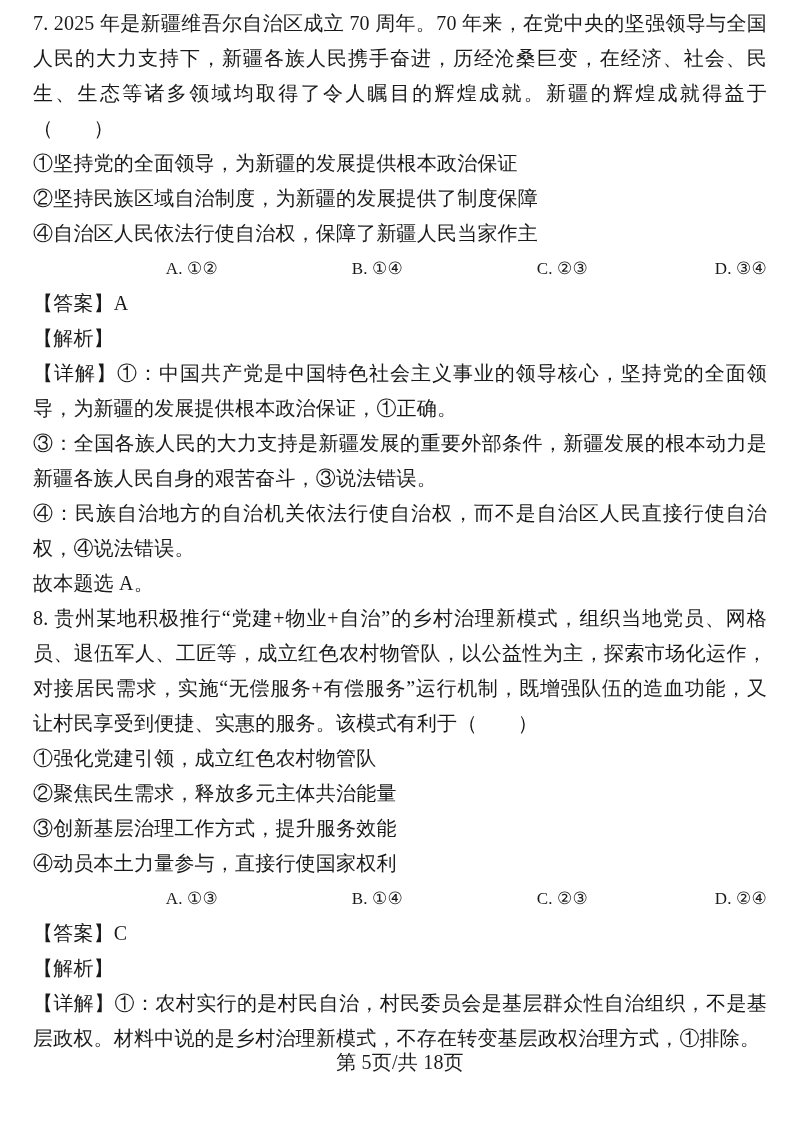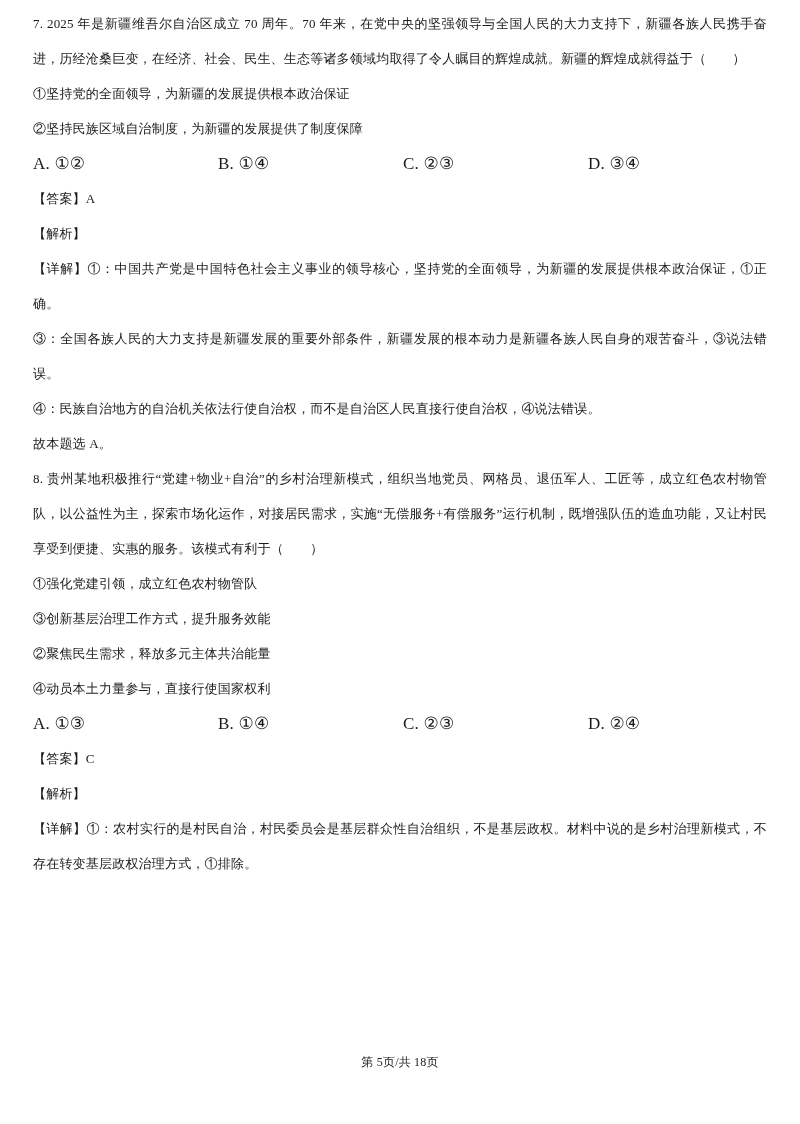--- a/index.html
+++ b/index.html
@@ -16,72 +16,74 @@
     overflow: hidden;
   }
   .page {
     position: absolute;
     top: 0; left: 0; right: 0; bottom: 0;
     padding: 6px 33px 0 33px;
     box-sizing: border-box;
   }
   .line, p.line {
     margin: 0;
-    font-size: 13px;
+    font-size: 20px;
     line-height: 35px;
     text-align: justify;
     text-justify: inter-ideograph;
     letter-spacing: 0.2px;
   }
   .choices {
     display: grid;
     grid-template-columns: 185px 185px 185px 1fr;
     font-size: 17px;
     line-height: 35px;
     letter-spacing: 0.2px;
+    text-align: right;
   }
   .choices span { white-space: nowrap; }
   .footer {
     position: absolute;
     left: 0; right: 0;
     top: 1050px;
     text-align: center;
-    font-size: 12px;
+    font-size: 20px;
     line-height: 24px;
     letter-spacing: 0.2px;
   }
 </style>
 </head>
 <body>
 
 <div class="page">
 
   <section>
     <p class="line">7. 2025 年是新疆维吾尔自治区成立 70 周年。70 年来，在党中央的坚强领导与全国人民的大力支持下，新疆各族人民携手奋进，历经沧桑巨变，在经济、社会、民生、生态等诸多领域均取得了令人瞩目的辉煌成就。新疆的辉煌成就得益于（　　）</p>
     <p class="line">①坚持党的全面领导，为新疆的发展提供根本政治保证</p>
     <p class="line">②坚持民族区域自治制度，为新疆的发展提供了制度保障</p>
+    <p class="line">④自治区人民依法行使自治权，保障了新疆人民当家作主</p>
     <div class="choices">
       <span>A. ①②</span>
       <span>B. ①④</span>
       <span>C. ②③</span>
       <span>D. ③④</span>
     </div>
     <p class="line">【答案】A</p>
     <p class="line">【解析】</p>
     <p class="line">【详解】①：中国共产党是中国特色社会主义事业的领导核心，坚持党的全面领导，为新疆的发展提供根本政治保证，①正确。</p>
     <p class="line">③：全国各族人民的大力支持是新疆发展的重要外部条件，新疆发展的根本动力是新疆各族人民自身的艰苦奋斗，③说法错误。</p>
     <p class="line">④：民族自治地方的自治机关依法行使自治权，而不是自治区人民直接行使自治权，④说法错误。</p>
     <p class="line">故本题选 A。</p>
   </section>
 
   <section>
     <p class="line">8. 贵州某地积极推行“党建+物业+自治”的乡村治理新模式，组织当地党员、网格员、退伍军人、工匠等，成立红色农村物管队，以公益性为主，探索市场化运作，对接居民需求，实施“无偿服务+有偿服务”运行机制，既增强队伍的造血功能，又让村民享受到便捷、实惠的服务。该模式有利于（　　）</p>
     <p class="line">①强化党建引领，成立红色农村物管队</p>
+    <p class="line">②聚焦民生需求，释放多元主体共治能量</p>
     <p class="line">③创新基层治理工作方式，提升服务效能</p>
-    <p class="line">②聚焦民生需求，释放多元主体共治能量</p>
     <p class="line">④动员本土力量参与，直接行使国家权利</p>
     <div class="choices">
       <span>A. ①③</span>
       <span>B. ①④</span>
       <span>C. ②③</span>
       <span>D. ②④</span>
     </div>
     <p class="line">【答案】C</p>
     <p class="line">【解析】</p>
     <p class="line">【详解】①：农村实行的是村民自治，村民委员会是基层群众性自治组织，不是基层政权。材料中说的是乡村治理新模式，不存在转变基层政权治理方式，①排除。</p>

